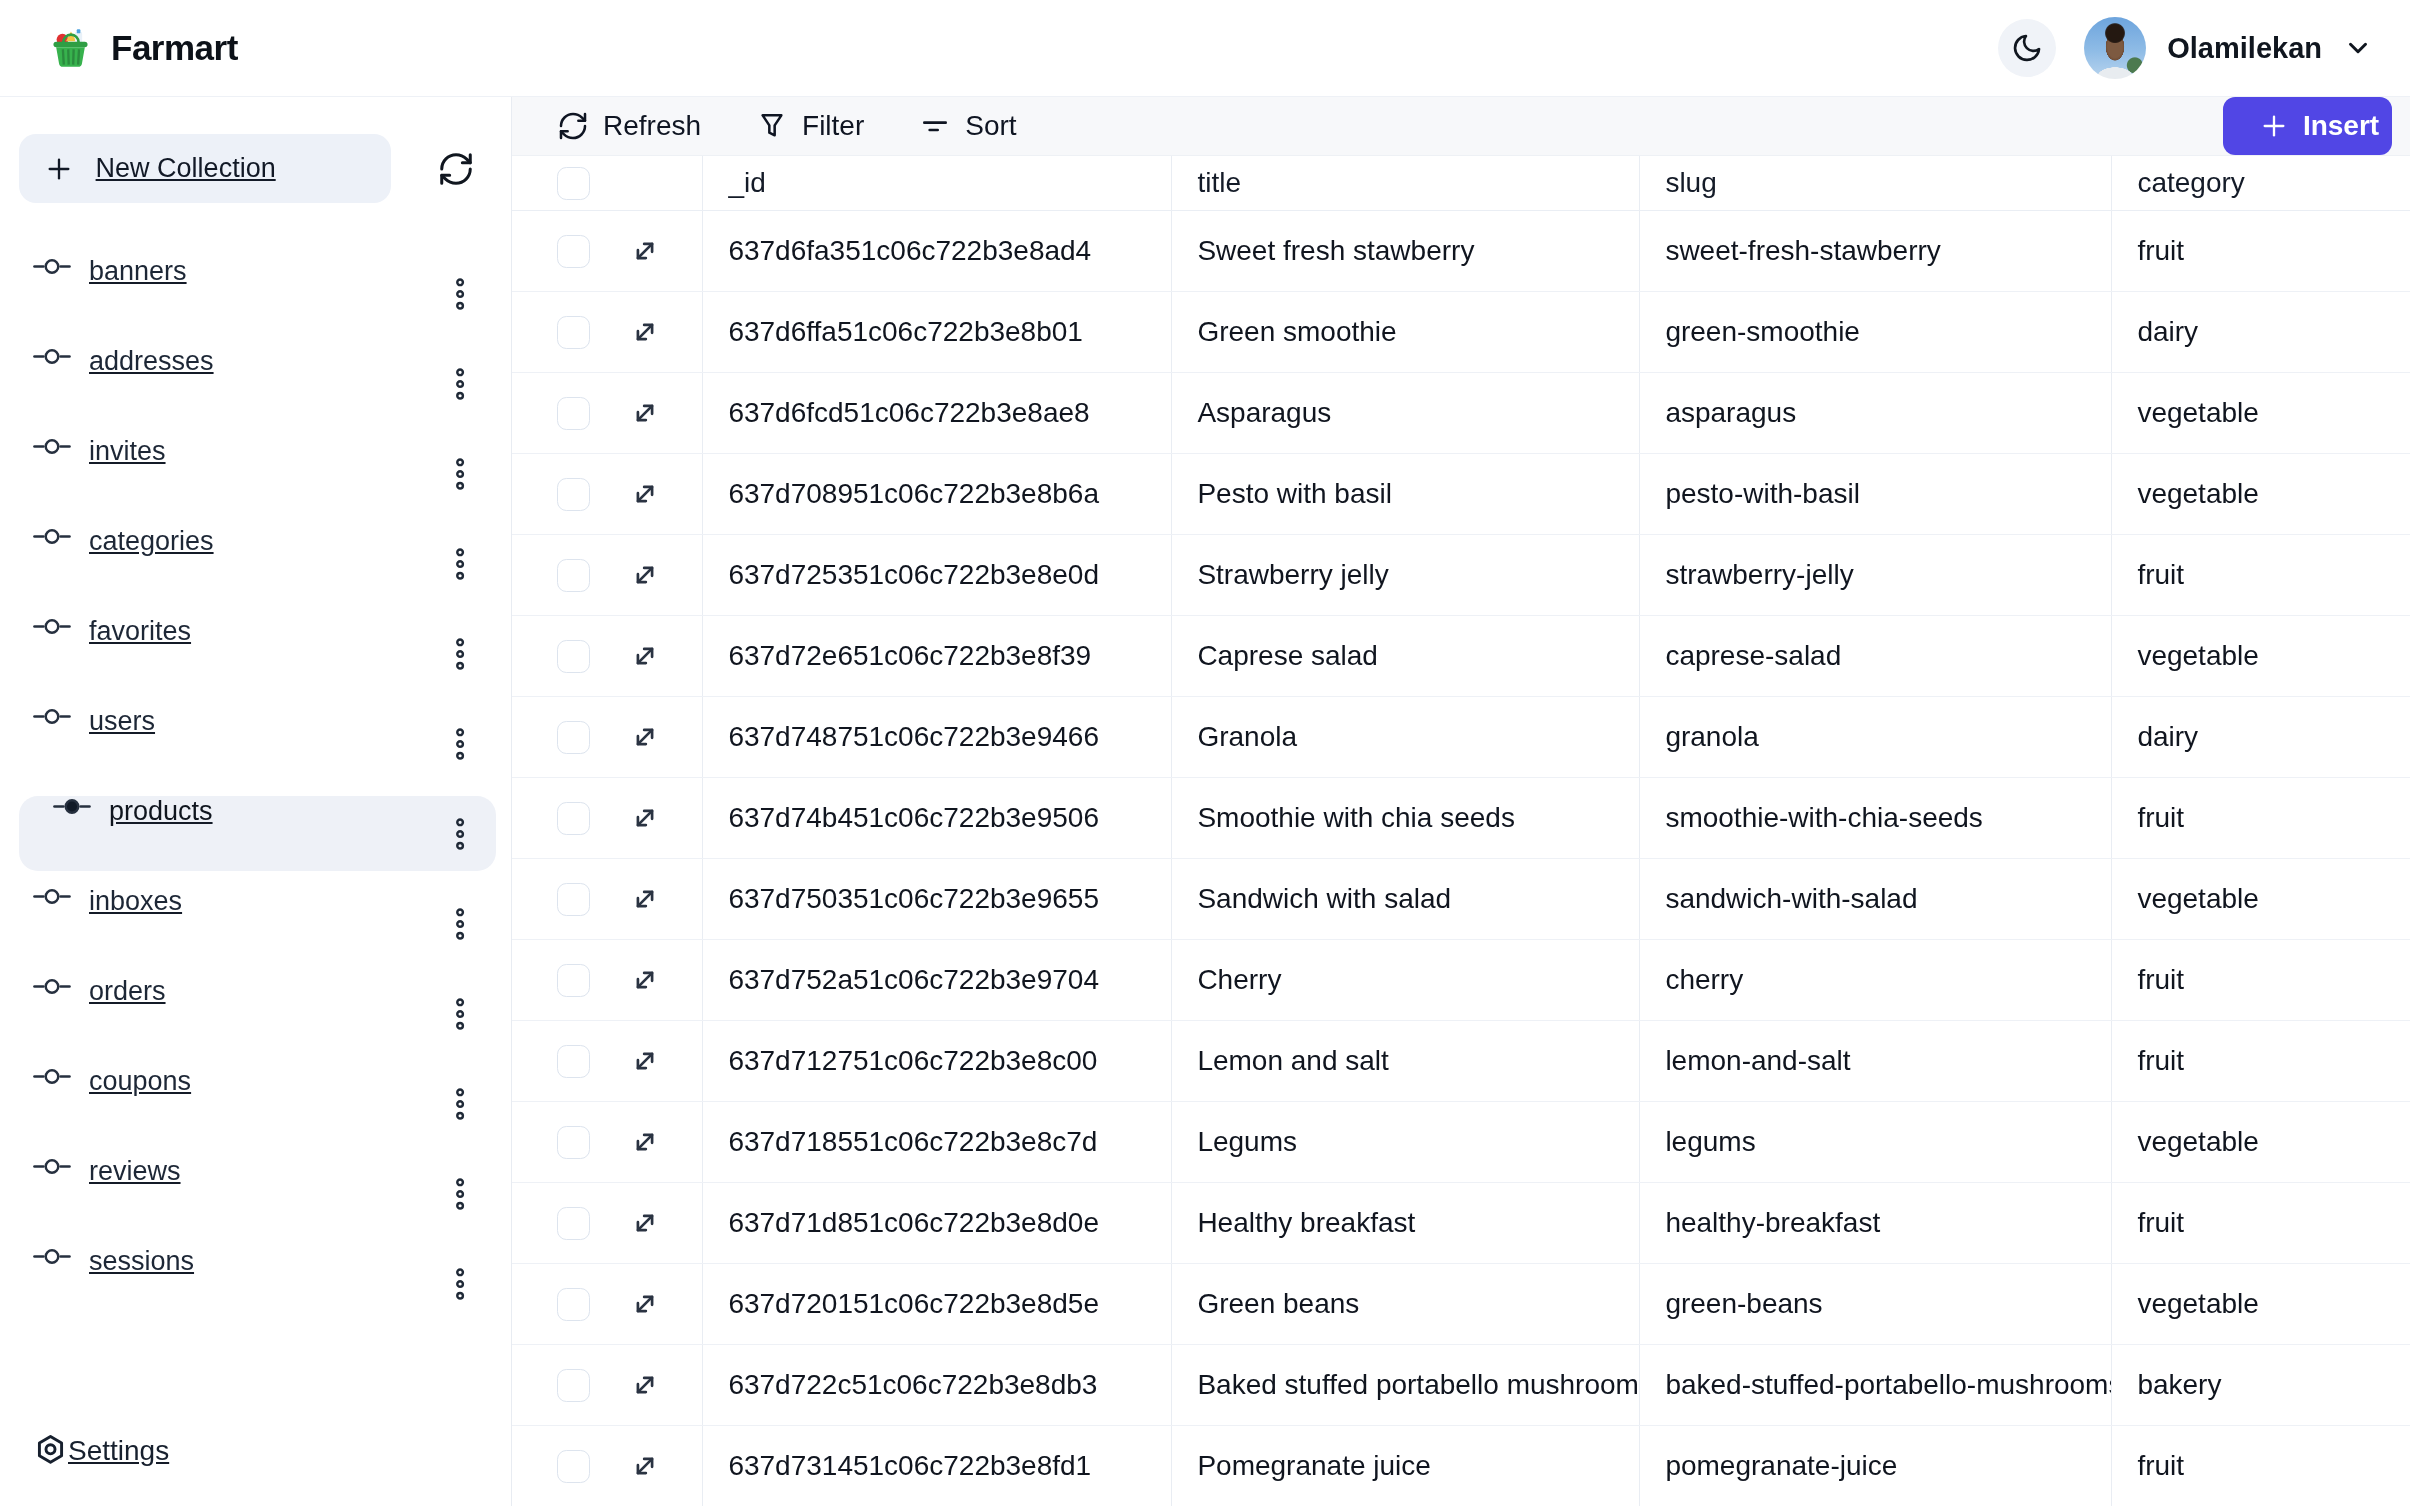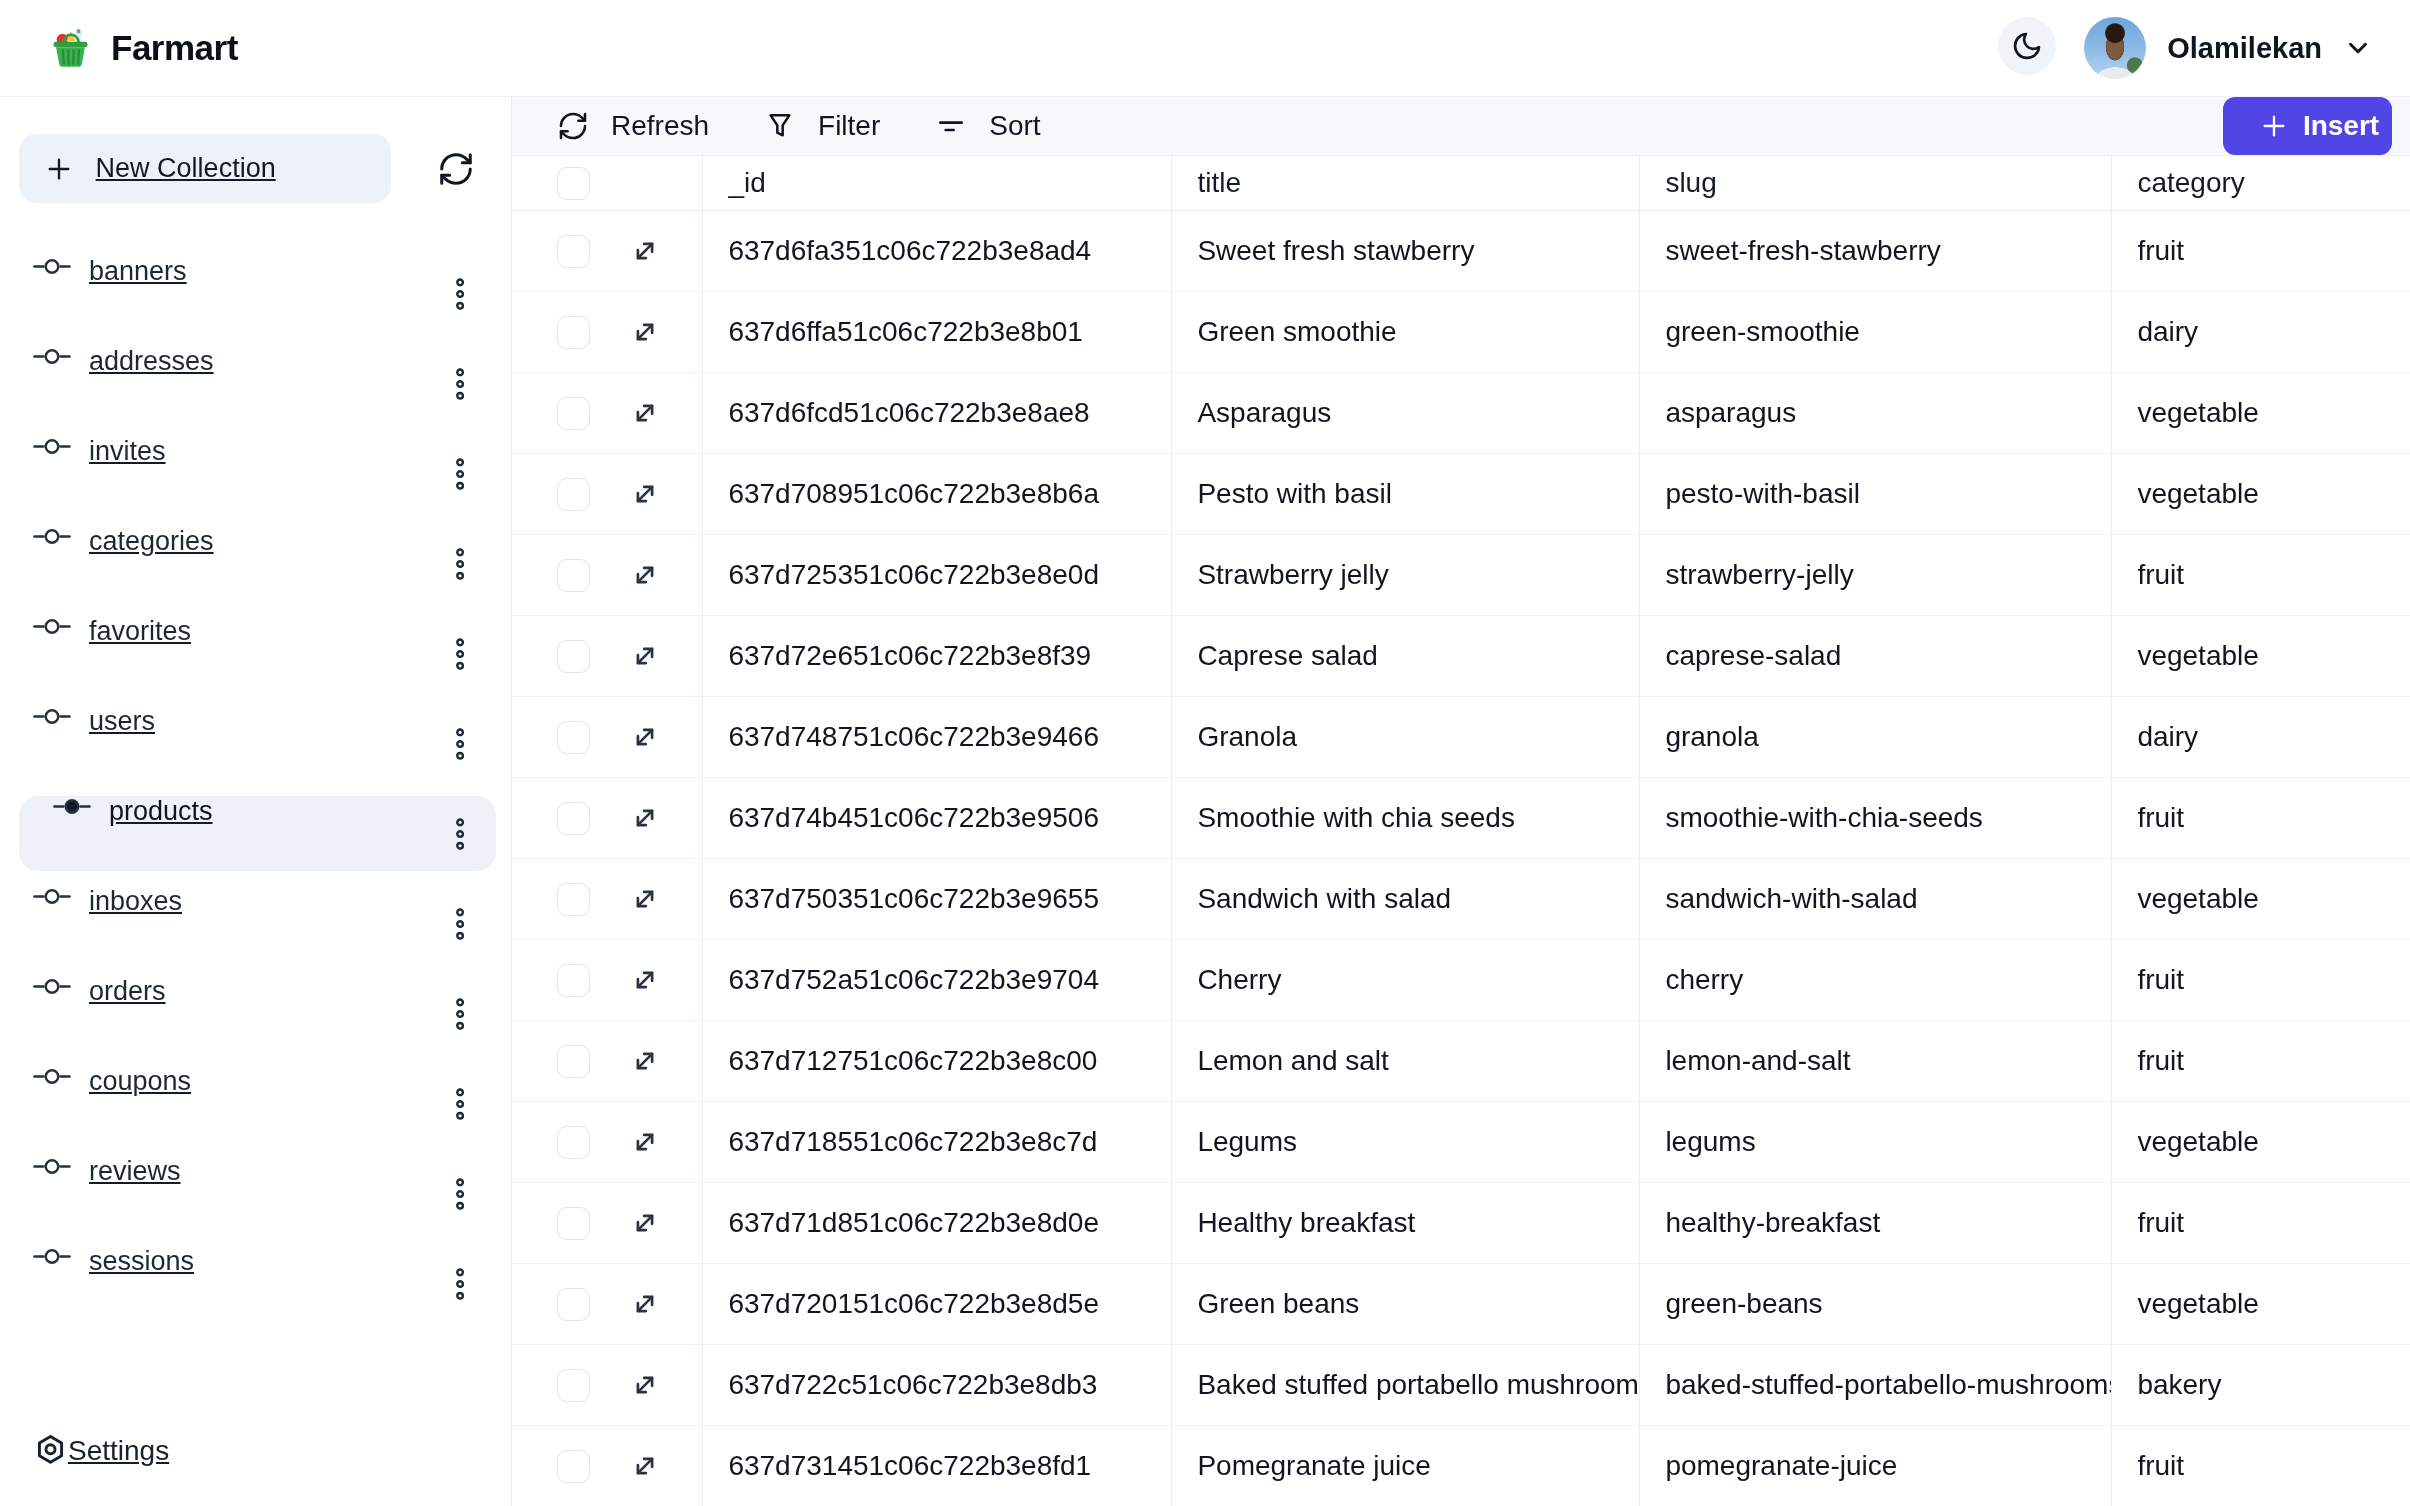--- a/index.html
+++ b/index.html
@@ -4,21 +4,21 @@
 <style>
   * { margin:0; padding:0; box-sizing:border-box; }
   html,body { width:2411px; height:1507px; overflow:hidden; background:#ffffff;
     font-family:"Liberation Sans", sans-serif; color:#141b28; }
 
   
   .topbar { height:97px; display:flex; align-items:center; justify-content:space-between;
     padding:0 38px 0 49px; background:#fff; border-bottom:0.9px solid #eef1f6; }
   .brand { display:flex; align-items:center; gap:19px; }
   .brand-title { font-size:35px; font-weight:800; letter-spacing:-0.5px; color:#0c1118; }
-  .top-right { display:flex; align-items:flex-start; gap:28px; }
+  .top-right { display:flex; align-items:center; gap:28px; }
   .theme-btn { width:58px; height:58px; border-radius:50%; background:#f0f3f8; border:none;
     display:flex; align-items:center; justify-content:center; cursor:pointer; }
   .user { display:flex; align-items:center; gap:21px; cursor:pointer; }
   .avatar { width:62px; height:62px; border-radius:50%;
     background:
       radial-gradient(circle 13px at 50% 26%, #241811 0 8.5px, rgba(36,24,17,.9) 9.4px, transparent 10.4px),
       radial-gradient(ellipse 12.2px 18px at 50% 48%, #7d5a41 0 60%, #6f4d37 75%, transparent 78%),
       radial-gradient(ellipse 24.5px 13px at 50% 96%, #e8ecf0 0 70%, transparent 72%),
       radial-gradient(circle 9.4px at 82% 78%, #4c7a4f 0 7.5px, transparent 8.5px),
       linear-gradient(180deg, #6da4dd 0%, #8fbce6 55%, #b8d4ee 100%);
@@ -49,21 +49,21 @@
   .commit circle { fill:none; }
   .nav-item.active .commit circle { fill:#111a27; }
 
   .settings-row { margin-top:auto; display:flex; align-items:center; 
     padding:0 0 13px 33px; cursor:pointer; }
   .settings-row .lbl { font-size:28px; font-weight:500; color:#17202e; }
 
   
   .toolbar { height:87px; background:#f7f8fa; border-bottom:0.9px solid #eef1f5;
     display:flex; align-items:center; padding:0 19px 0 45px; }
-  .tool-btn { display:flex; align-items:flex-end; gap:22px; background:none; border:none;
+  .tool-btn { display:flex; align-items:flex-end; gap:14px; background:none; border:none;
     cursor:pointer; font-family:inherit; font-size:28px; color:#0f1522; margin-right:55px; }
   .insert-btn { margin-left:auto; width:169px; height:58px; border-radius:12.2px; border:none;
     background:#5146e5; color:#fff; display:flex; align-items:center; justify-content:center;
     gap:15px; font-family:inherit; font-size:28px; font-weight:600; cursor:pointer;padding-left:24px; }
 
   
   .grid-row { display:grid; grid-template-columns:191px 469px 468px 472px 329px; }
   .thead { height:80px; border-bottom:0.9px solid #eaeef4; background:#fff; }
   .trow { height:81px; border-bottom:0.9px solid #eef1f6; background:#fff; }
   .cell { display:flex; align-items:center; padding:0 19px 0 25.4px; font-size:28px; color:#10151f;

